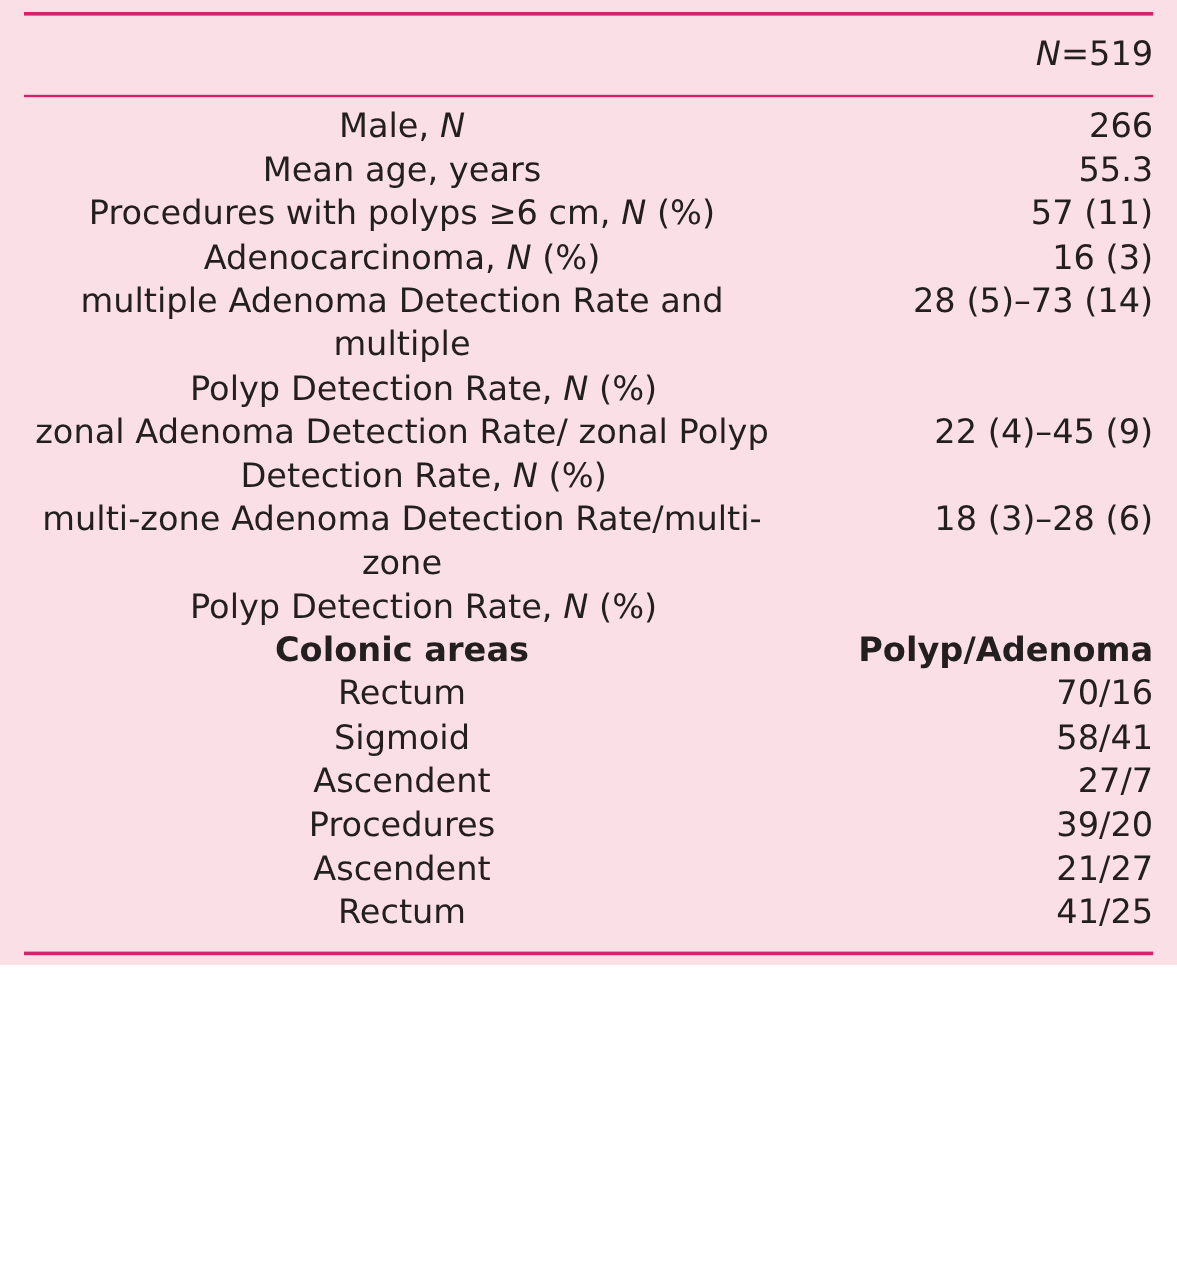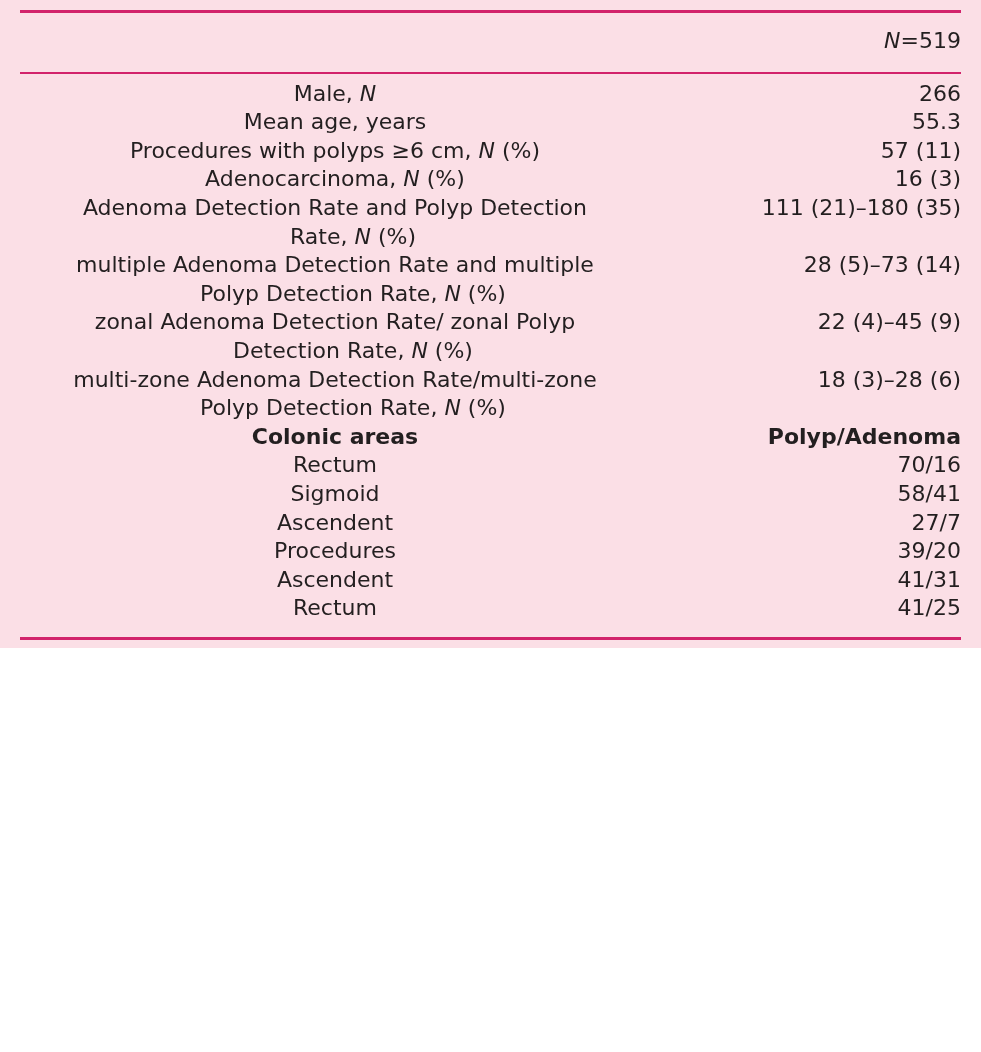--- a/index.html
+++ b/index.html
@@ -41,21 +41,21 @@
   .rule-bottom {
     height: 3px;
     background: #d2236b;
     width: 941px;
     margin: 0 auto;
   }
   table.data {
     width: 941px;
     margin: 0 auto;
     border-collapse: collapse;
-    font-size: 22px;
+    font-size: 28px;
     color: #231f20;
   }
   table.data td {
     vertical-align: top;
     padding: 0;
   }
   td.label {
     text-align: center;
     padding: 8px 0 8px 0;
     line-height: 1.30;
@@ -147,27 +147,20 @@
       <td class="value">57 (11)</td>
     </tr>
 
     <tr>
       <td class="label">
         <span class="first-line"><span>Adenocarcinoma, </span><span class="ital">N</span><span> (%)</span></span>
       </td>
       <td class="value">16 (3)</td>
     </tr>
 
-    <tr>
-      <td class="label">
-        <span class="first-line">Adenoma Detection Rate and Polyp Detection</span>
-        <span class="indent"><span>Rate, </span><span class="ital">N</span><span> (%)</span></span>
-      </td>
-      <td class="value">111 (21)–180 (35)</td>
-    </tr>
 
     <tr>
       <td class="label">
         <span class="first-line">multiple Adenoma Detection Rate and multiple</span>
         <span class="indent"><span>Polyp Detection Rate, </span><span class="ital">N</span><span> (%)</span></span>
       </td>
       <td class="value">28 (5)–73 (14)</td>
     </tr>
 
     <tr>
@@ -202,21 +195,21 @@
     <tr>
       <td class="label">Ascendent</td>
       <td class="value">27/7</td>
     </tr>
     <tr>
       <td class="label">Procedures</td>
       <td class="value">39/20</td>
     </tr>
     <tr>
       <td class="label">Ascendent</td>
-      <td class="value">41/31</td>
+      <td class="value">21/27</td>
     </tr>
     <tr>
       <td class="label">Rectum</td>
       <td class="value">41/25</td>
     </tr>
 
     <tr>
           <td class="bottom-pad" colspan="2"></td>
         </tr>
   </tbody>

